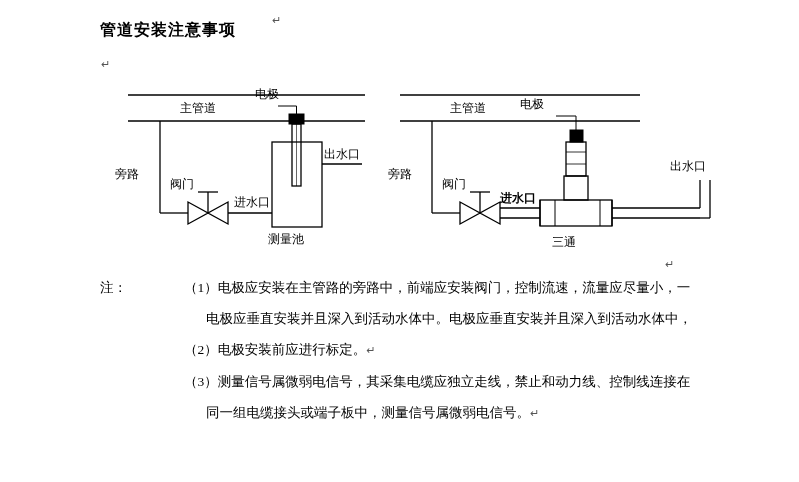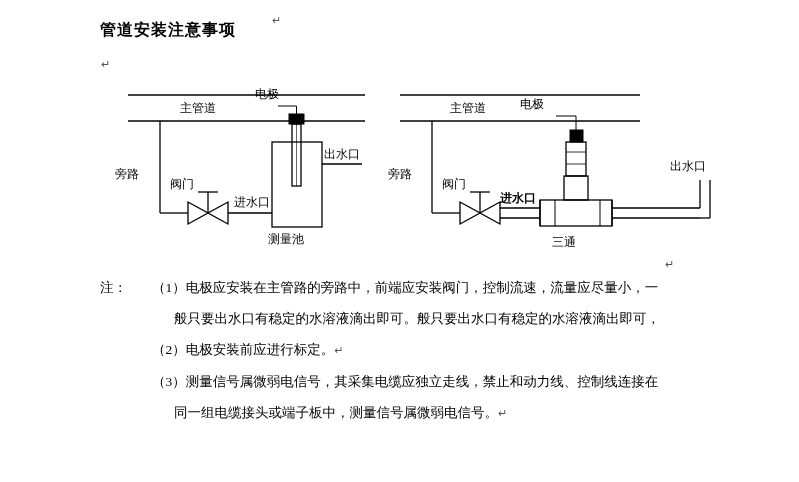--- a/index.html
+++ b/index.html
@@ -55,20 +55,21 @@
     align-items: flex-start;
   }
   .note-label {
     width: 52px;
     flex: 0 0 52px;
     text-align: left;
     white-space: nowrap;
   }
   .note-body {
     flex: 1 1 auto;
+    margin-left: 32px;
   }
   .note-body .cont {
     display: block;
     margin-left: 22px;
   }
   .note-body .cont2 {
     display: block;
     margin-left: 22px;
   }
   .mark {
@@ -173,21 +174,21 @@
 
     </svg>
   </div>
 
   <div class="notes">
 
     <div class="note-row">
       <div class="note-label">注：</div>
       <div class="note-body">
         <span>（1）</span><span>电极应安装在主管路的旁路中，前端应安装阀门，控制流速，流量应尽量小，一</span>
-        <span class="cont">般只要出水口有稳定的水溶液滴出即可。般只要出水口有稳定的水溶液滴出即可，</span>
+        <span class="cont">电极应垂直安装并且深入到活动水体中。电极应垂直安装并且深入到活动水体中，</span>
       </div>
     </div>
 
     <div class="note-row">
       <div class="note-label"></div>
       <div class="note-body">
         <span>（2）</span><span>电极安装前应进行标定。</span><span class="mark">↵</span>
       </div>
     </div>
 

